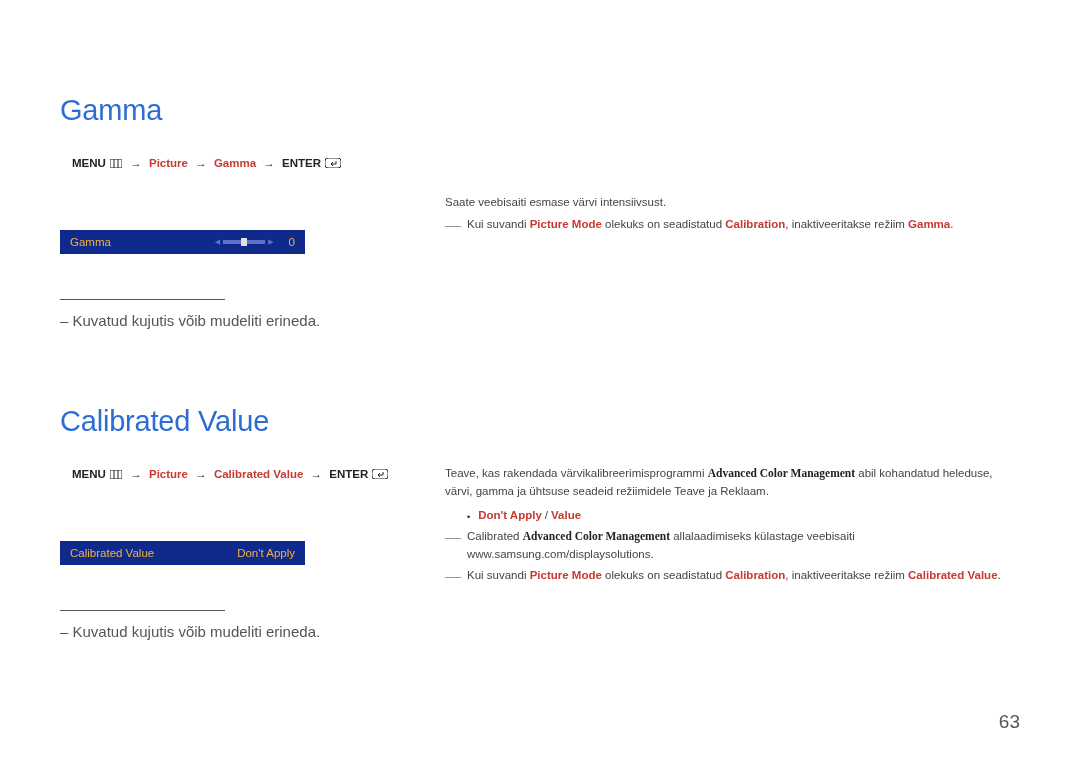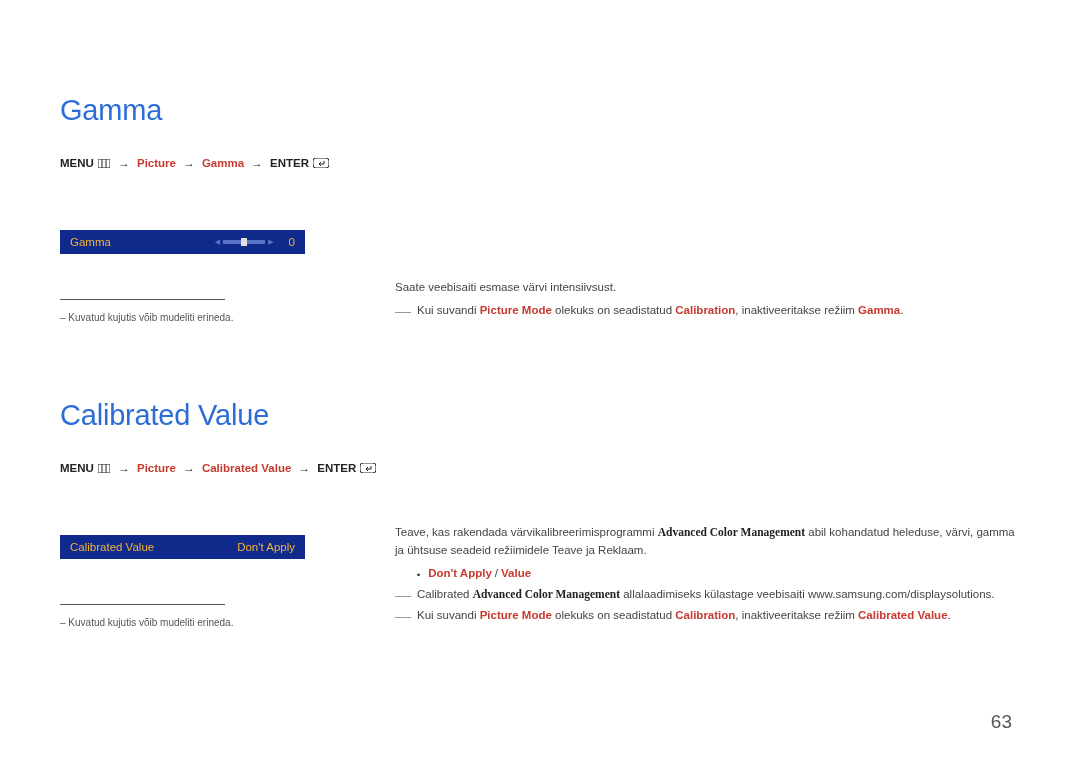--- a/index.html
+++ b/index.html
@@ -8,41 +8,43 @@
     background: #fff;
     color: #222;
     width: 1080px;
     height: 763px;
     position: relative;
     padding: 94px 60px 0 60px;
     font-size: 11.5px;
   }
   .section {
     display: flex;
-    align-items: flex-end;
+    gap: 50px;
+    align-items: center;
   }
   .left-col {
     width: 335px;
     flex-shrink: 0;
   }
   .right-col {
     flex: 1;
     padding-top: 8px;
   }
   .heading {
     color: #2c6cd6;
     font-size: 29px;
     font-weight: 400;
     margin-bottom: 30px;
     letter-spacing: -0.2px;
   }
   .breadcrumb {
     font-size: 11.5px;
     color: #222;
     margin-bottom: 60px;
+    margin-left: 12px;
   }
   .breadcrumb .bold { font-weight: 700; }
   .breadcrumb .red { color: #c63a2f; font-weight: 700; }
   .breadcrumb .arrow { margin: 0 4px; }
   .icon-box {
     display: inline-block;
     vertical-align: middle;
     margin: 0 1px;
   }
   .ui-strip {
@@ -90,21 +92,21 @@
     background: #e0e0e0;
   }
   .hr {
     border: none;
     border-top: 1px solid #555;
     width: 165px;
     margin-bottom: 12px;
   }
   .footnote {
     color: #555;
-    font-size: 10px;
+    font-size: 15px;
   }
   .desc {
     color: #444;
     font-size: 11.5px;
     line-height: 1.55;
     margin-bottom: 5px;
   }
   .note-line {
     display: flex;
     align-items: flex-start;
@@ -127,21 +129,21 @@
   .red-inline { color: #c63a2f; font-weight: 700; }
   .bold-inline { font-weight: 700; color: #222; font-family: Liberation Serif, serif; }
   .bullet-line {
     display: flex;
     align-items: flex-start;
     margin: 8px 0 6px 22px;
   }
   .bullet-dot { margin-right: 8px; font-size: 9px; margin-top: 3px; }
   .page-num {
     position: absolute;
-    right: 68px;
+    right: 60px;
     bottom: 30px;
     font-size: 19px;
     color: #555;
     font-weight: 300;
   }
   .section2 { margin-top: 76px; }
   .slash { color: #444; margin: 0 3px; }
 </style>
 </head>
 <body>

